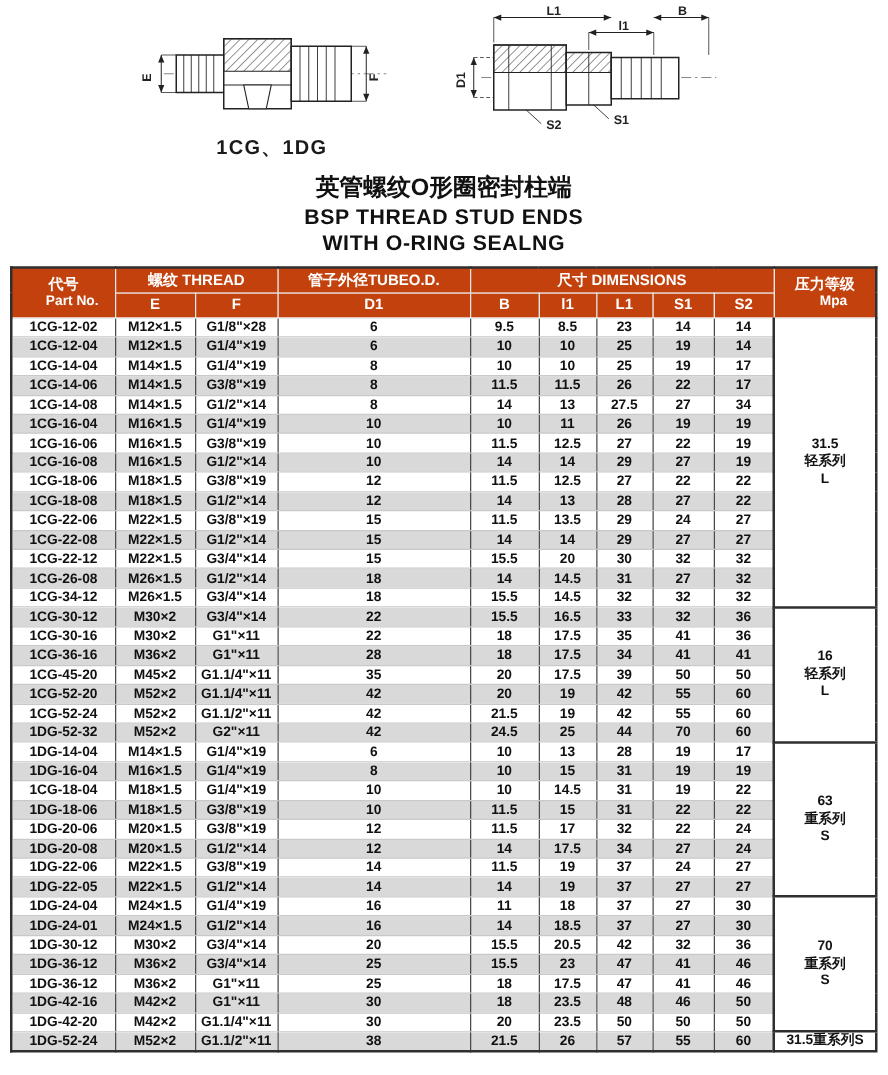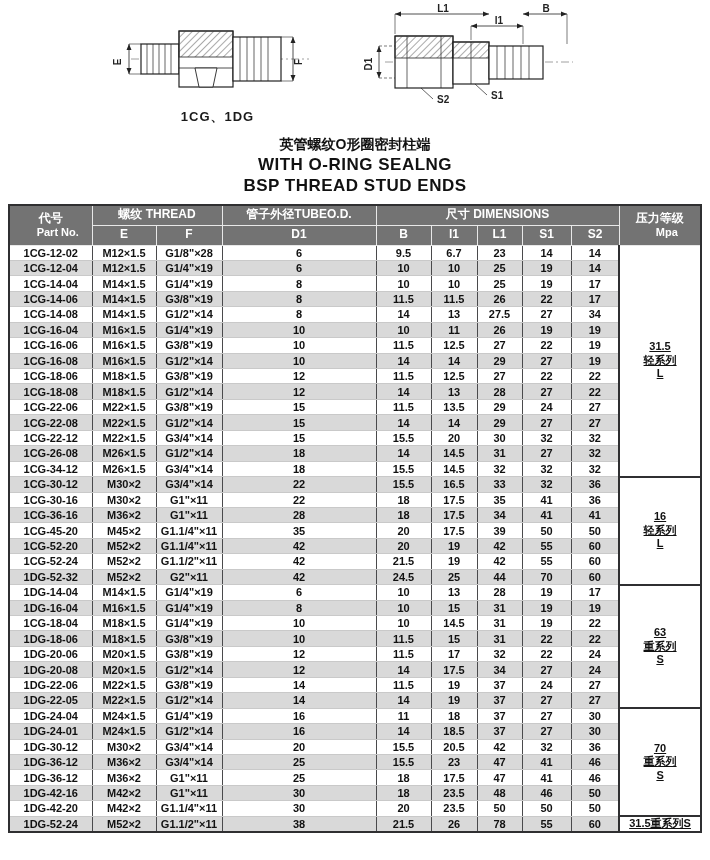--- a/index.html
+++ b/index.html
@@ -6,52 +6,52 @@
   body{
     width:710px;height:860px;background:#ffffff;color:#111;
     font-family:"Liberation Sans","DejaVu Sans",sans-serif;
     position:relative;overflow:hidden;
   }
   
   .diagrams{display:flex;justify-content:center;gap:40px;margin-top:4px;}
   .diagram{display:flex;flex-direction:column;align-items:center;}
   .diagram svg{display:block;}
   .diagram .caption{
-    font-size:13px;font-weight:bold;letter-spacing:1px;margin-top:2px;color:#1a1a1a;
+    font-size:16px;font-weight:bold;letter-spacing:1px;margin-top:2px;color:#1a1a1a;
   }
   .dim-text{font-size:10px;font-weight:bold;fill:#222;font-family:"Liberation Sans",sans-serif;}
   
   .title-block{text-align:center;margin-top:10px;line-height:1.25;}
-  .title-zh{font-size:14px;font-weight:bold;}
+  .title-zh{font-size:19px;font-weight:bold;}
   .title-en{font-size:17px;font-weight:bold;letter-spacing:.5px;}
   
   .table-wrap{margin:8px 8px 0 8px;}
   table.parts-table{
     border-collapse:collapse;table-layout:fixed;width:694px;
     border:2px solid #2f2f31;
   }
   table.parts-table thead th{
-    background:#737373;color:#fff;font-weight:bold;
+    background:#c2410c;color:#fff;font-weight:bold;
     border:1px solid #e8e8e8;padding:0;line-height:1.15;
     font-size:12px;
   }
   table.parts-table thead .small{font-size:11px;font-weight:bold;display:block;margin-left:14px;}
   table.parts-table thead th .two-line span{display:block;}
   table.parts-table tbody td{
     border-left:1px solid #4a4a4c;border-right:1px solid #4a4a4c;
     border-bottom:1px solid #c9c9c9;
     text-align:center;font-size:11px;font-weight:bold;color:#111;
     padding:0;white-space:nowrap;overflow:hidden;
   }
   table.parts-table tbody tr{height:15.45px;}
   table.parts-table tbody tr.stripe td{background:#d9d9d9;}
   table.parts-table tbody td.pressure-cell{
     background:#ffffff !important;
     border-left:2px solid #2f2f31;border-bottom:2px solid #2f2f31;
-    vertical-align:middle;line-height:1.25;text-decoration:underline;
+    vertical-align:middle;line-height:1.25;
   }
   table.parts-table tbody td.pressure-cell div{font-size:11px;font-weight:bold;}
   table.parts-table thead tr{height:20px;}
 </style>
 </head>
 <body>
 
 <div class="diagrams">
 
   <div class="diagram">
@@ -156,22 +156,22 @@
       <text class="dim-text" x="74" y="99">S2</text>
 
       <line x1="112" y1="80" x2="124" y2="91" stroke="#222" stroke-width="0.7"></line>
       <text class="dim-text" x="128" y="95">S1</text>
     </svg>
   </div>
 </div>
 
 <div class="title-block">
   <div class="title-zh">英管螺纹O形圈密封柱端</div>
+  <div class="title-en">BSP THREAD STUD ENDS</div>
   <div class="title-en">WITH O-RING SEALNG</div>
-  <div class="title-en">BSP THREAD STUD ENDS</div>
 </div>
 
 <div class="table-wrap">
   <table class="parts-table">
     <colgroup>
       <col style="width:83px">
         <col style="width:64px">
         <col style="width:66px">
       <col style="width:154px">
         <col style="width:55px">
@@ -210,21 +210,21 @@
         <th>S2</th>
       </tr>
     </thead>
     <tbody id="table-body">
         <tr>
           <td>1CG-12-02</td>
           <td>M12×1.5</td>
           <td>G1/8"×28</td>
           <td>6</td>
           <td>9.5</td>
-          <td>6.7</td>
+          <td>8.5</td>
           <td>23</td>
           <td>14</td>
           <td>14</td>
           <td class="pressure-cell" rowspan="15">
             <div>31.5</div>
             <div>轻系列</div>
             <div>L</div>
           </td>
         </tr>
         <tr class="stripe">
@@ -638,21 +638,21 @@
           <td>50</td>
           <td>50</td>
         </tr>
         <tr class="stripe">
           <td>1DG-52-24</td>
           <td>M52×2</td>
           <td>G1.1/2"×11</td>
           <td>38</td>
           <td>21.5</td>
           <td>26</td>
-          <td>78</td>
+          <td>57</td>
           <td>55</td>
           <td>60</td>
           <td class="pressure-cell" rowspan="1">
             <div>31.5重系列S</div>
           </td>
         </tr>
       </tbody>
   </table>
 </div>
 

